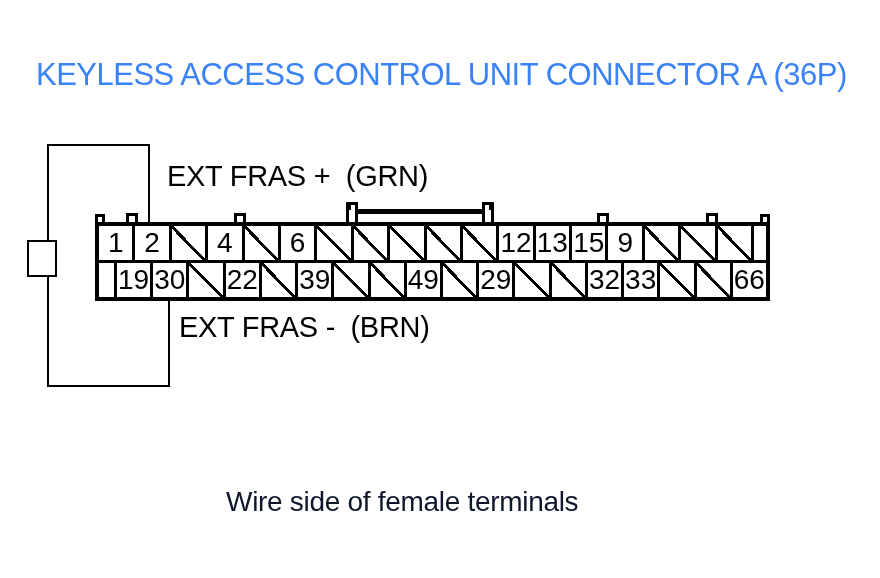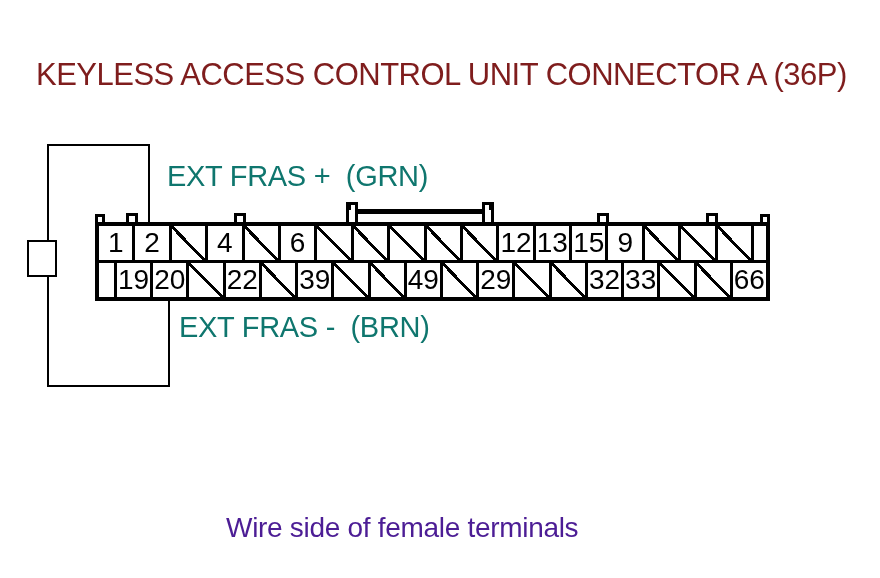--- a/index.html
+++ b/index.html
@@ -15,36 +15,36 @@
     color: #000;
   }
   .abs { position: absolute; }
 
   
   .title {
     left: 36px; top: 57px;
     font-size: 31px;
     letter-spacing: -0.5px;
     white-space: pre;
-    color: #7f1d1d;
+    color: #3b82f6;
   }
   .wire-label {
     font-size: 29px;
     letter-spacing: -0.3px;
     white-space: pre;
-    color: #0f766e;
+    color: #000000;
   }
   .wire-label.plus  { left: 167px; top: 160px; }
   .wire-label.minus { left: 179px; top: 311px; text-align: right; }
   .caption {
-    left: 226px; top: 512px;
+    left: 226px; top: 486px;
     font-size: 28px;
     letter-spacing: -0.3px;
     white-space: pre;
-    color: #4c1d95;
+    color: #0f172a;
   }
 
   
   .housing {
     left: 95px; top: 222px;
     width: 675px; height: 79px;
     box-sizing: border-box;
     border: 4px solid #000;
     background: #fff;
   }
@@ -155,21 +155,21 @@
         <div class="cell">9</div>
         <div class="cell hatched"></div>
         <div class="cell hatched"></div>
         <div class="cell hatched"></div>
         <div class="cell filler"></div>
       </div>
     <div class="row-divider"></div>
     <div class="pin-row">
         <div class="cell filler"></div>
         <div class="cell">19</div>
-        <div class="cell">20</div>
+        <div class="cell">30</div>
         <div class="cell hatched"></div>
         <div class="cell">22</div>
         <div class="cell hatched"></div>
         <div class="cell">39</div>
         <div class="cell hatched"></div>
         <div class="cell hatched"></div>
         <div class="cell">49</div>
         <div class="cell hatched"></div>
         <div class="cell">29</div>
         <div class="cell hatched"></div>

